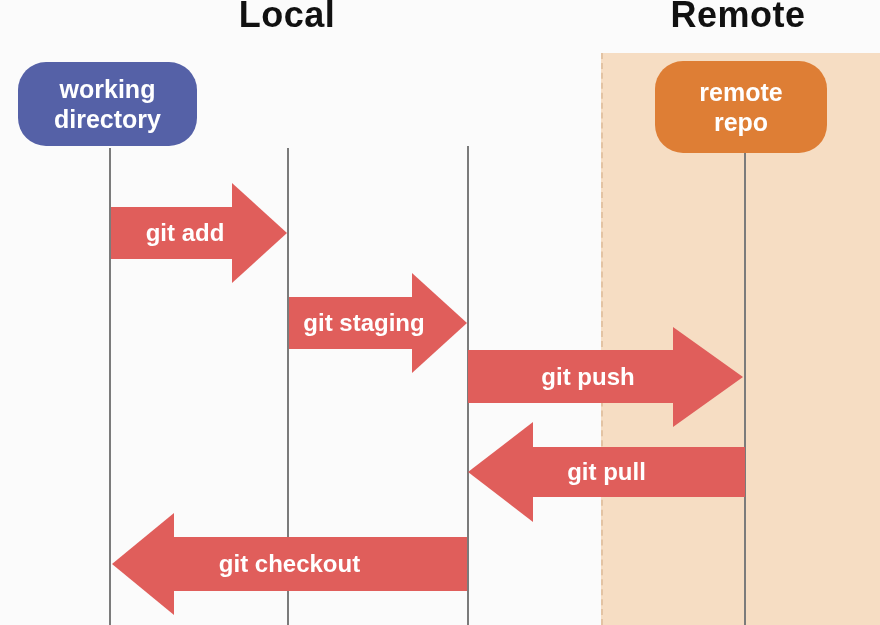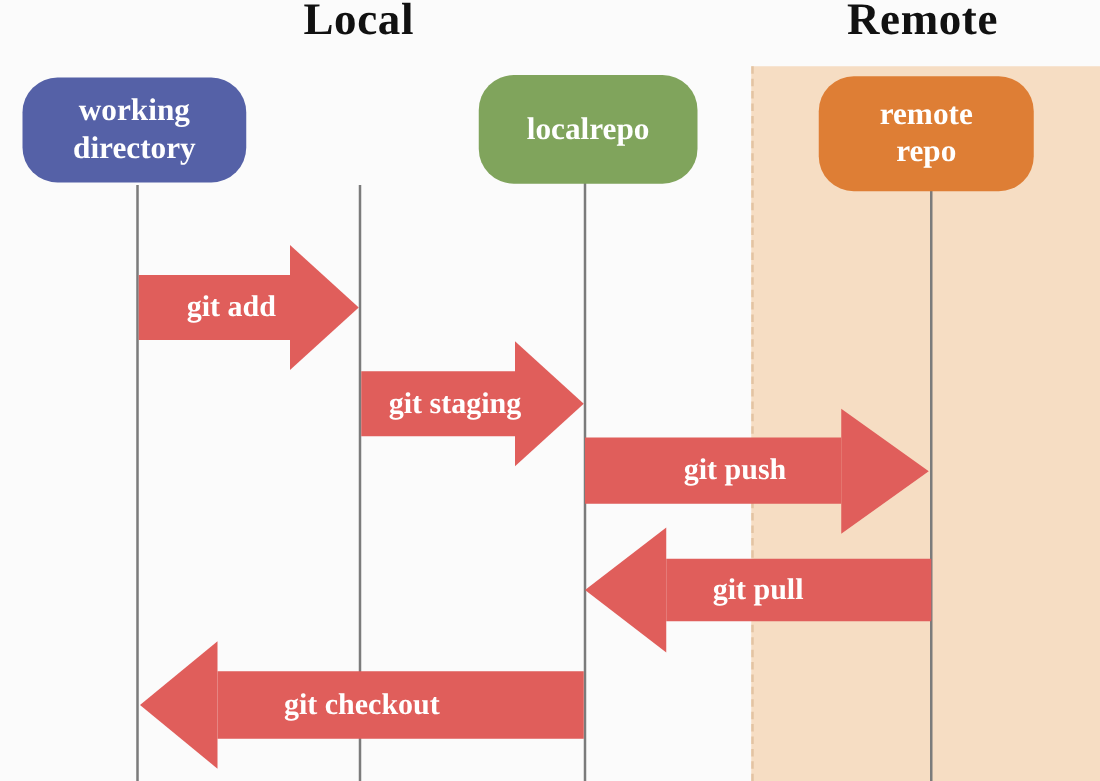--- a/index.html
+++ b/index.html
@@ -5,21 +5,20 @@
   html,body{margin:0;padding:0;}
   body{
     font-family:"Liberation Sans","DejaVu Sans",sans-serif;
     background:#ffffff;
   }
   .canvas{
     position:relative;
     width:880px;height:625px;
     background:var(--canvas_bg,#fbfbfb);
     overflow:hidden;
-    font-family:Liberation Serif, serif;
   }
   
   .remote-panel{
     position:absolute;
     left:601px;top:53px;width:277px;height:572px;
     background:var(--remote_bg,#f6ddc3);
     border-left:2px dashed var(--remote_border,#e3c3a3);
     z-index:0;
   }
   
@@ -91,29 +90,26 @@
 
   <div class="lifeline" style="left:109px;top:148px;height:477px;"></div>
   <div class="lifeline" style="left:287px;top:148px;height:477px;"></div>
   <div class="lifeline" style="left:467px;top:146px;height:479px;"></div>
   <div class="lifeline" style="left:744px;top:152px;height:473px;"></div>
 
   <div class="node node-working">
     <span class="node-label">working
 directory</span>
   </div>
-  <div class="node node-local">
-    <span class="node-label">localrepo</span>
-  </div>
   <div class="node node-remote">
     <span class="node-label">remote
 repo</span>
   </div>
 
-  <div class="arrow" style="left:111px;top:196px;width:176px;height:100px;">
+  <div class="arrow" style="left:111px;top:183px;width:176px;height:100px;">
     <div class="arrow-body" style="left:0;top:24px;width:121px;height:52px;"></div>
     <div class="arrow-head right" style="left:121px;top:0;border-left-width:55px;"></div>
     <div class="arrow-label" style="left:0;top:24px;width:148px;height:52px;">git add</div>
   </div>
 
   <div class="arrow" style="left:289px;top:273px;width:178px;height:100px;">
     <div class="arrow-body" style="left:0;top:24px;width:123px;height:52px;"></div>
     <div class="arrow-head right" style="left:123px;top:0;border-left-width:55px;"></div>
     <div class="arrow-label" style="left:0;top:24px;width:150px;height:52px;">git staging</div>
   </div>

